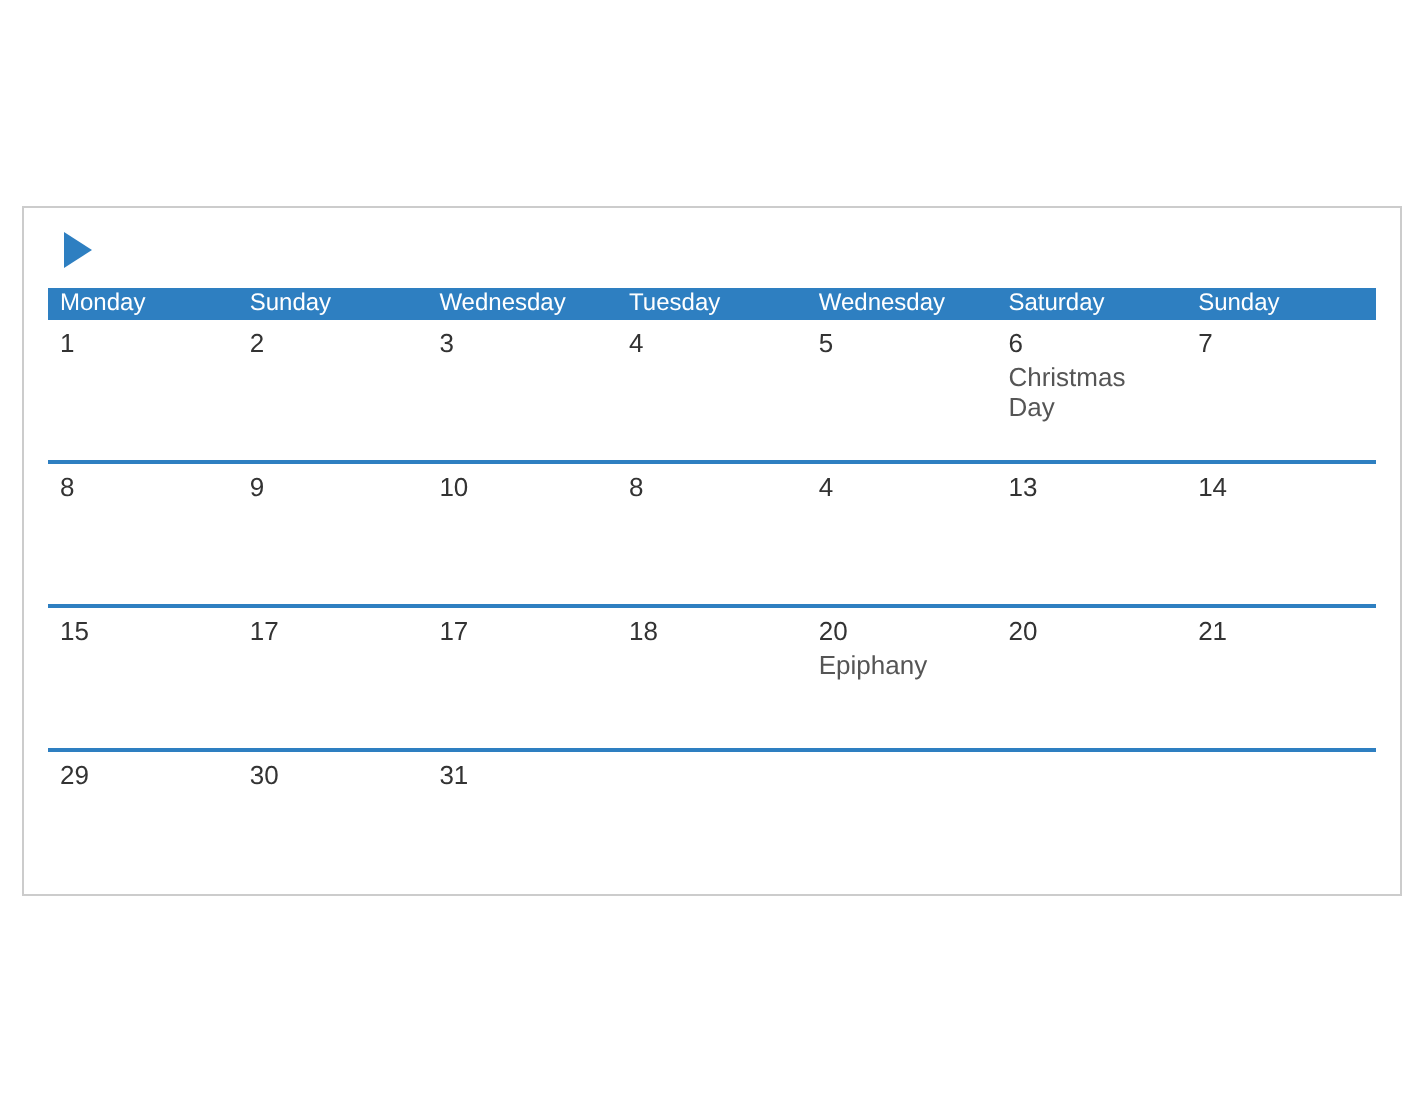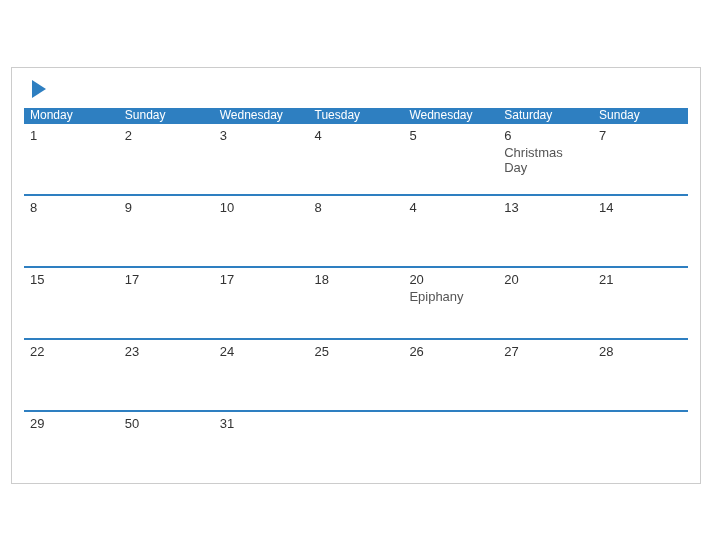--- a/index.html
+++ b/index.html
@@ -200,49 +200,26 @@
             <span class="day-number">20</span>
             <span class="holiday-label">Epiphany</span>
           </td>
           <td>
             <span class="day-number">20</span>
           </td>
           <td>
             <span class="day-number">21</span>
           </td>
         </tr>
-        <tr>
-          <td>
-            <span class="day-number">22</span>
-          </td>
-          <td>
-            <span class="day-number">23</span>
-          </td>
-          <td>
-            <span class="day-number">24</span>
-          </td>
-          <td>
-            <span class="day-number">25</span>
-          </td>
-          <td>
-            <span class="day-number">26</span>
-          </td>
-          <td>
-            <span class="day-number">27</span>
-          </td>
-          <td>
-            <span class="day-number">28</span>
-          </td>
-        </tr>
         <tr class="last-row">
           <td>
             <span class="day-number">29</span>
           </td>
           <td>
-            <span class="day-number">50</span>
+            <span class="day-number">30</span>
           </td>
           <td>
             <span class="day-number">31</span>
           </td>
           <td class="empty"></td>
           <td class="empty"></td>
           <td class="empty"></td>
           <td class="empty"></td>
         </tr>
       </tbody>

